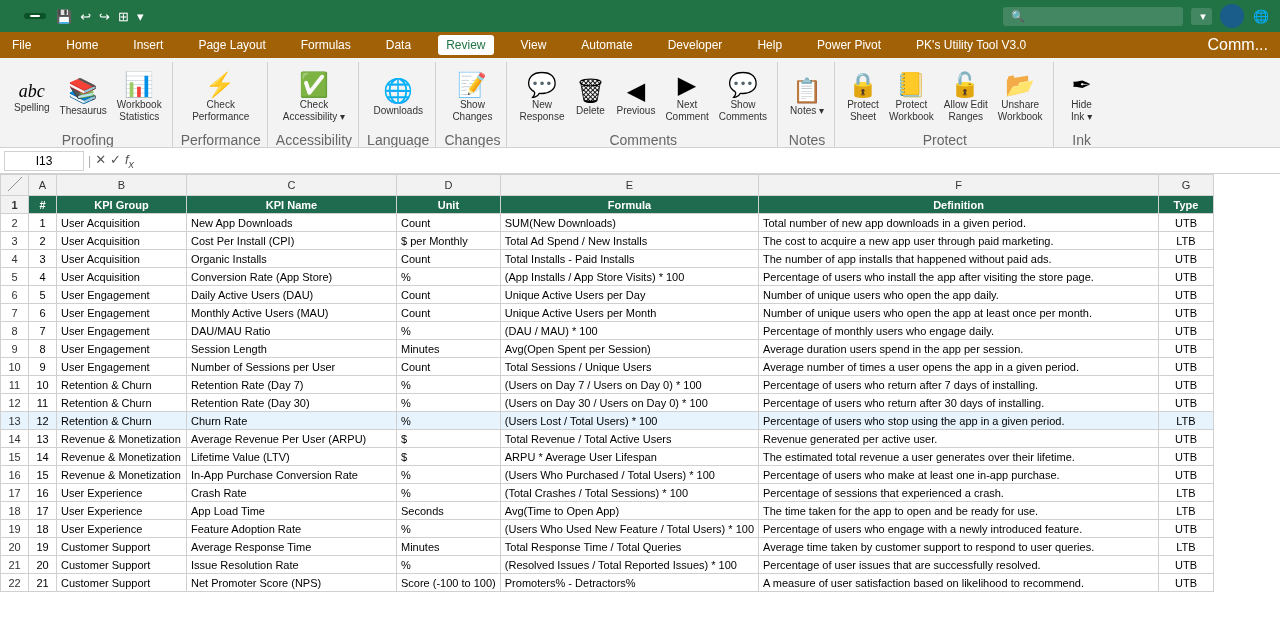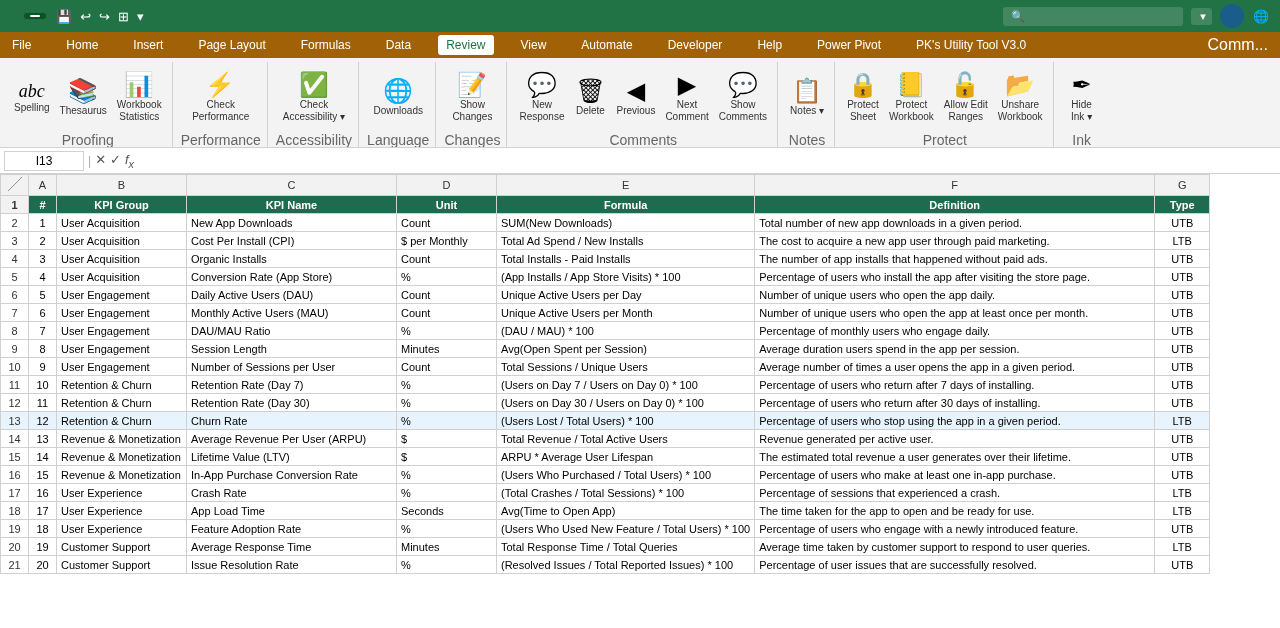--- a/index.html
+++ b/index.html
@@ -627,15 +627,25 @@
         <tr class="data-row">
           <td class="row-header">21</td>
           <td style="text-align: center;">20</td>
           <td>Customer Support</td>
           <td>Issue Resolution Rate</td>
           <td>%</td>
           <td>(Resolved Issues / Total Reported Issues) * 100</td>
           <td>Percentage of user issues that are successfully resolved.</td>
           <td style="text-align: center;">UTB</td>
         </tr>
+        <tr class="data-row">
+          <td class="row-header">22</td>
+          <td style="text-align: center;">21</td>
+          <td>Customer Support</td>
+          <td>Net Promoter Score (NPS)</td>
+          <td>Score (-100 to 100)</td>
+          <td>Promoters% - Detractors%</td>
+          <td>A measure of user satisfaction based on likelihood to recommend.</td>
+          <td style="text-align: center;">UTB</td>
+        </tr>
       </tbody>
   </table>
 </div>
 
 </body></html>

